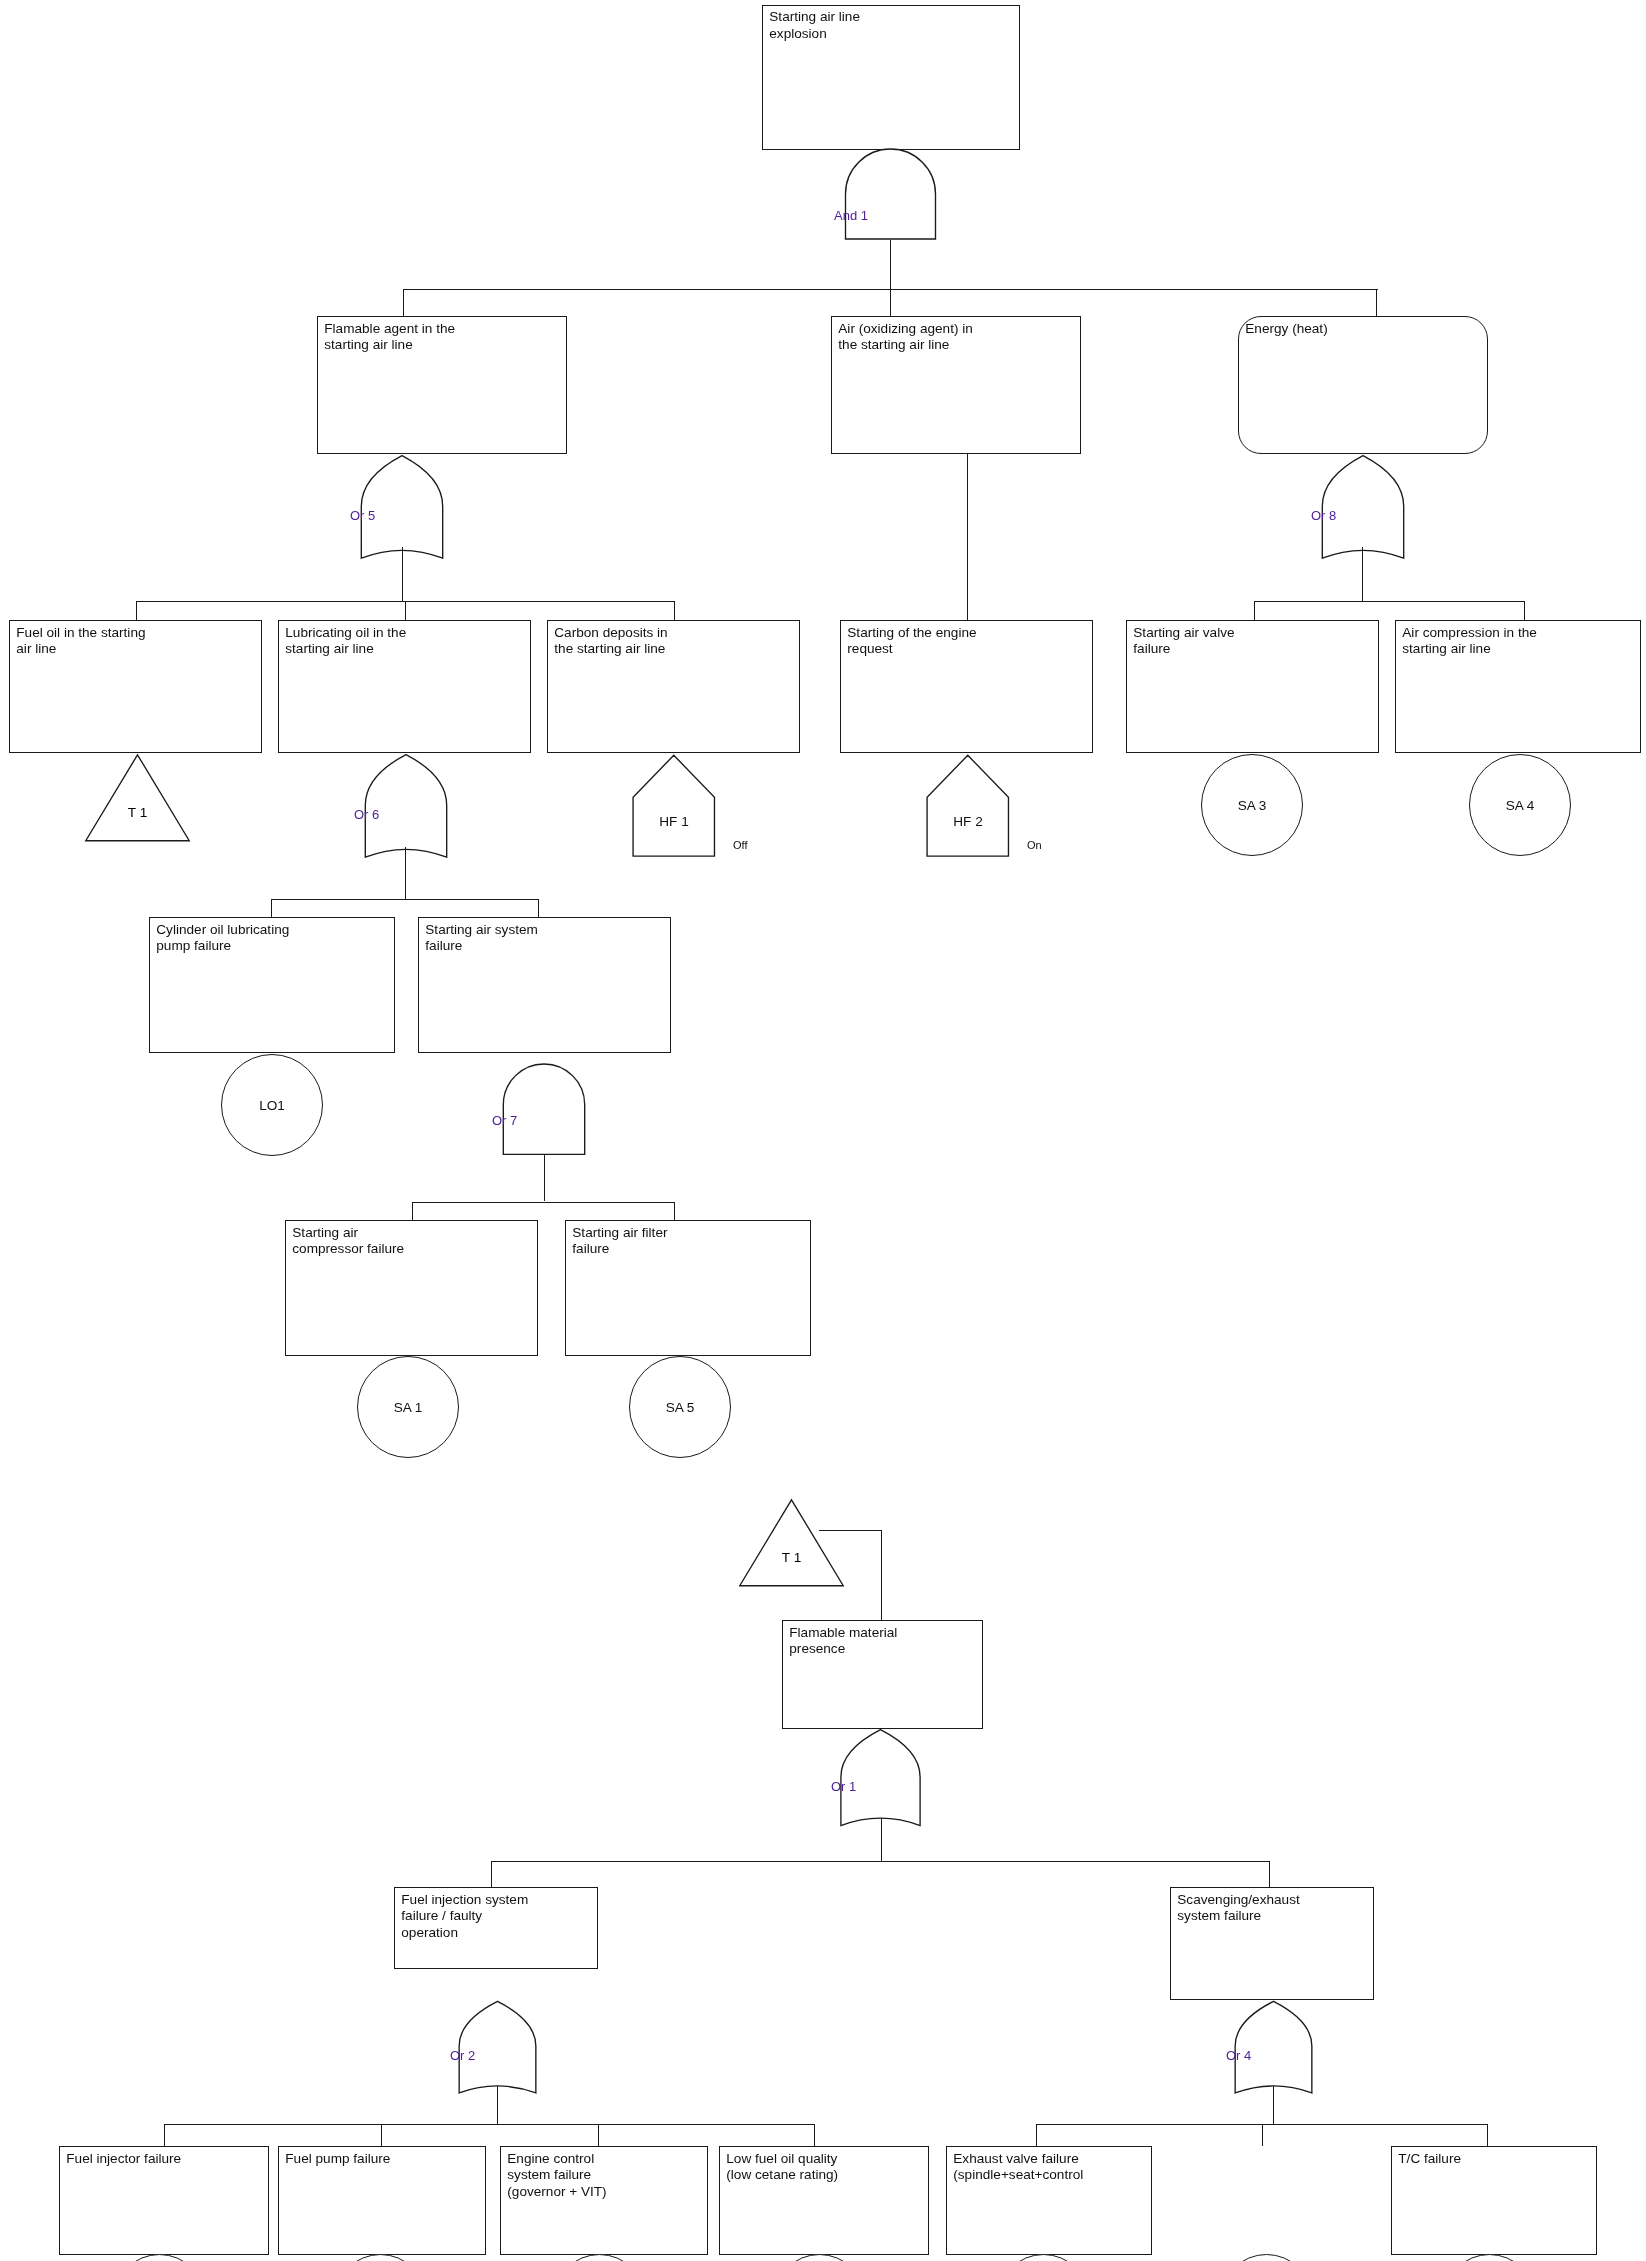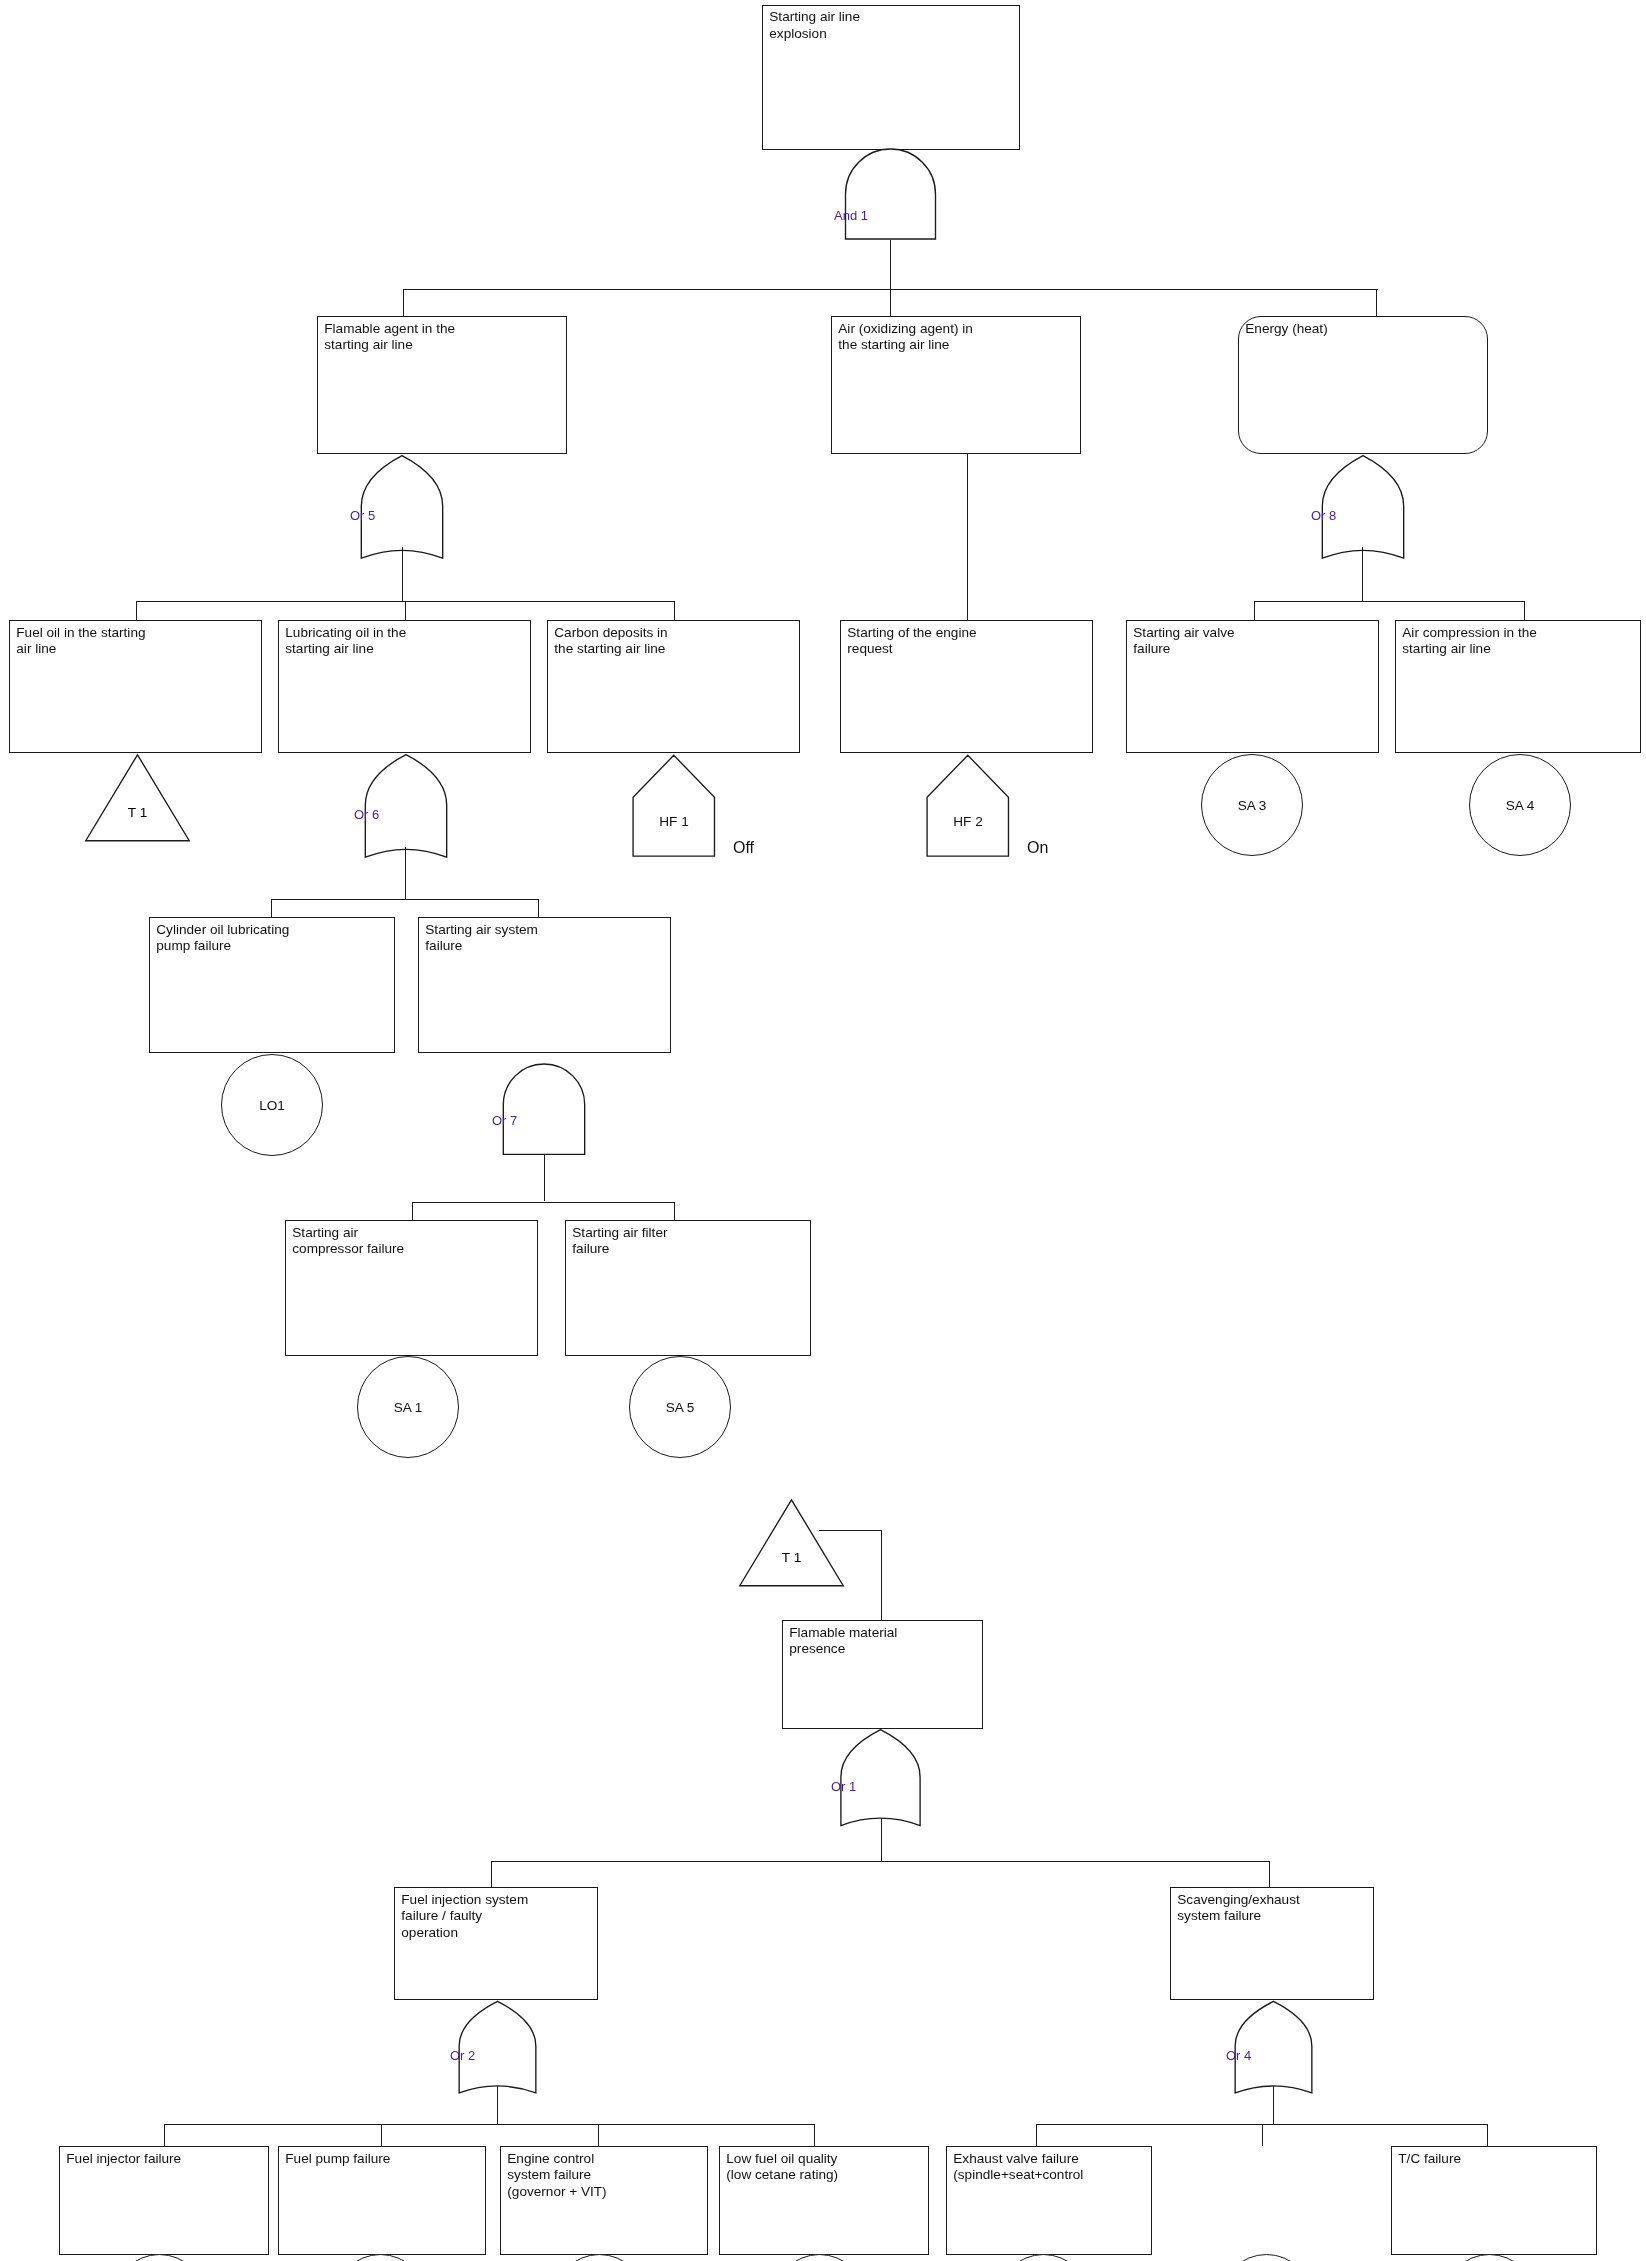--- a/index.html
+++ b/index.html
@@ -37,21 +37,21 @@
 
   
   .tri{position:absolute;}
   .tri .tlabel{position:absolute;left:0;right:0;text-align:center;
                font-size:13.6px;color:#000000;}
 
   
   .house{position:absolute;}
   .house .hlabel{position:absolute;left:0;right:0;text-align:center;
                  font-size:13.6px;color:#111;}
-  .sidelabel{position:absolute;font-size:16px;color:#111;}
+  .sidelabel{position:absolute;font-size:11px;color:#111;}
 </style>
 </head>
 <body>
 
 <div id="stage">
 
   <div class="ev" style="left:762px;top:4.5px;width:258px;height:145px;">
     <div class="txt">Starting air line
 explosion</div>
   </div>
@@ -241,21 +241,21 @@
                Q 110 183 22 216 Z" fill="#fff" stroke="#1a1a1a" stroke-width="3"></path>
     </svg>
     <div class="glabel" style="top:51px;">Or 1</div>
   </div>
   <div class="ln lnv" style="left:881px;top:1818px;height:43px;"></div>
 
   <div class="ln lnh" style="left:491px;top:1861px;width:778px;"></div>
   <div class="ln lnv" style="left:491px;top:1861px;height:27px;"></div>
   <div class="ln lnv" style="left:1269px;top:1861px;height:27px;"></div>
 
-  <div class="ev" style="left:394px;top:1887px;width:204px;height:113px;">
+  <div class="ev" style="left:394px;top:1887px;width:204px;height:82px;">
     <div class="txt">Fuel injection system
 failure / faulty
 operation</div>
   </div>
 
   <div class="ev" style="left:1170px;top:1887px;width:204px;height:113px;">
     <div class="txt">Scavenging/exhaust
 system failure</div>
   </div>
 

